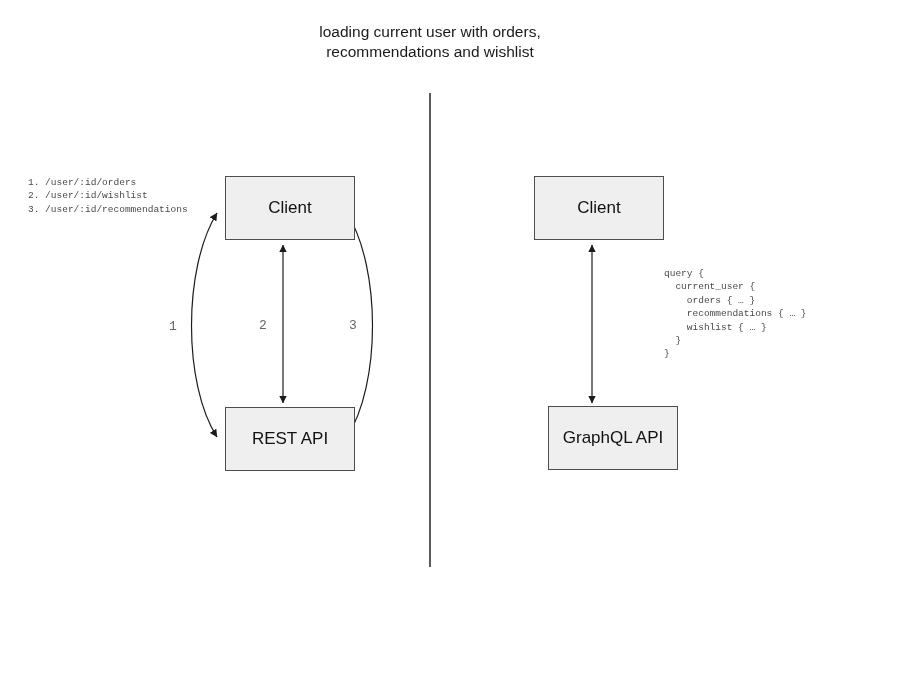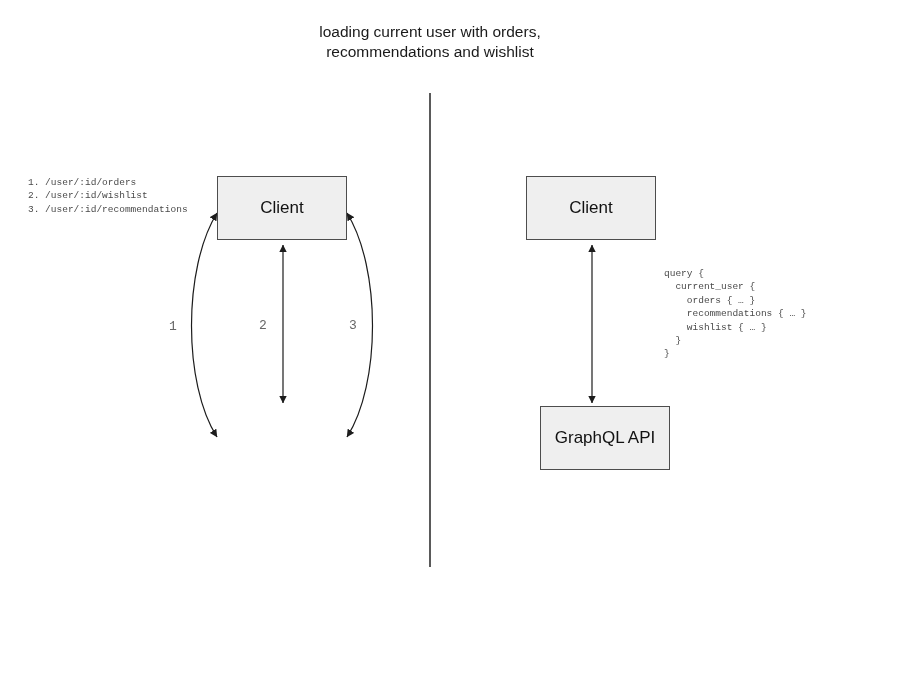--- a/index.html
+++ b/index.html
@@ -26,20 +26,21 @@
     width: 130px;
     height: 64px;
     background: #efefef;
     border: 1.5px solid #4d4d4d;
     box-sizing: border-box;
     display: flex;
     align-items: center;
     justify-content: center;
     font-size: 17px;
     color: #111111;
+    margin-left: 8px;
   }
   #rest-client-box     { left: 217px; top: 176px; }
   #rest-api-box        { left: 217px; top: 407px; }
   #graphql-client-box  { left: 526px; top: 176px; }
   #graphql-api-box     { left: 540px; top: 406px; }
   .mono-note {
     position: absolute;
     font-family: "Liberation Mono", monospace;
     font-size: 9.5px;
     line-height: 13.4px;
@@ -101,20 +102,23 @@
   </svg>
 
   <div class="mono-note" id="endpoint-list">1. /user/:id/orders
 2. /user/:id/wishlist
 3. /user/:id/recommendations</div>
 
   <div class="node-box" id="rest-client-box">
     <span>Client</span>
   </div>
 
+  <div class="node-box" id="rest-api-box">
+    <span>REST API</span>
+  </div>
 
   <div class="arrow-number" id="arrow-label-1">1</div>
   <div class="arrow-number" id="arrow-label-2">2</div>
   <div class="arrow-number" id="arrow-label-3">3</div>
 
   <div class="divider"></div>
 
   <div class="node-box" id="graphql-client-box">
     <span>Client</span>
   </div>

